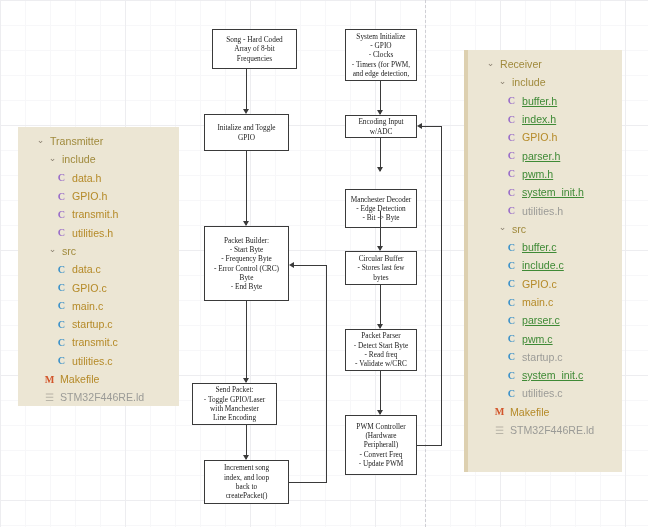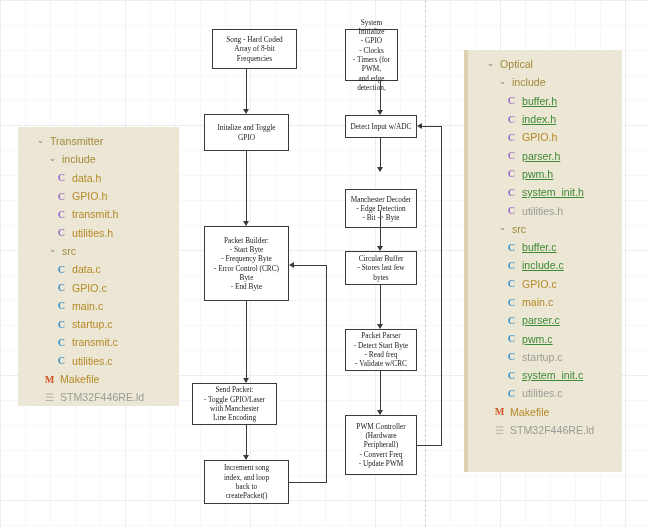--- a/index.html
+++ b/index.html
@@ -131,30 +131,30 @@
 <div class="fc-box" style="left:204px;top:460px;width:85px;height:44px;">Increment song
 index, and loop
 back to
 createPacket()</div>
 
 <div class="conn h" style="left:289px;top:482px;width:38px;"></div>
 <div class="conn v" style="left:326px;top:265px;height:218px;"></div>
 <div class="conn h" style="left:294px;top:265px;width:33px;"></div>
 <div class="arrow-l" style="left:289px;top:262px;"></div>
 
-<div class="fc-box" style="left:345px;top:29px;width:53px;height:52px;">System Initialize
+<div class="fc-box" style="left:345px;top:29px;width:72px;height:52px;">System Initialize
 - GPIO
 - Clocks
 - Timers (for PWM,
 and edge detection,</div>
 
 <div class="conn v" style="left:380px;top:81px;height:33px;"></div>
 <div class="arrow-d" style="left:377px;top:110px;"></div>
 
-<div class="fc-box" style="left:345px;top:115px;width:72px;height:23px;">Detect Input w/ADC</div>
+<div class="fc-box" style="left:345px;top:115px;width:72px;height:23px;">Encoding Input w/ADC</div>
 
 <div class="conn v" style="left:380px;top:138px;height:33px;"></div>
 <div class="arrow-d" style="left:377px;top:167px;"></div>
 
 <div class="fc-box" style="left:345px;top:189px;width:72px;height:39px;">Manchester Decoder
 - Edge Detection
 - Bit -&gt; Byte</div>
 
 <div class="conn v" style="left:380px;top:211px;height:39px;"></div>
 <div class="arrow-d" style="left:377px;top:246px;"></div>
@@ -251,21 +251,21 @@
   <div class="row" style="padding-left:25px;">
     <span class="gicon i-ld">☰</span>
     <span class="lbl c-none">STM32F446RE.ld</span>
   </div>
 </div>
 
 <div class="tree-panel rcv" style="left:464px;top:50px;width:158px;height:422px;padding:5px 0 0 0;">
 
   <div class="row" style="padding-left:17px;">
     <span class="chev">⌄</span>
-    <span class="lbl c-root">Optical</span>
+    <span class="lbl c-root">Receiver</span>
   </div>
 
   <div class="row" style="padding-left:29px;">
     <span class="chev">⌄</span>
     <span class="lbl c-folder">include</span>
   </div>
 
   <div class="row" style="padding-left:37px;">
     <span class="gicon i-h">C</span>
     <span class="lbl c-new">buffer.h</span>

